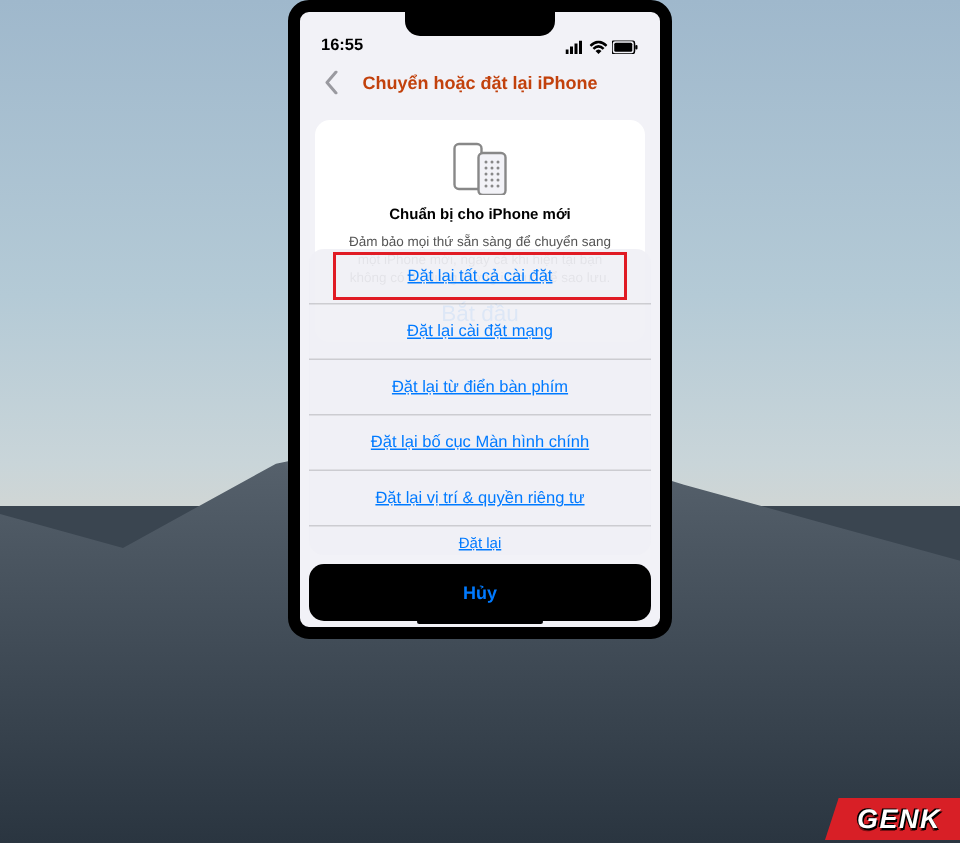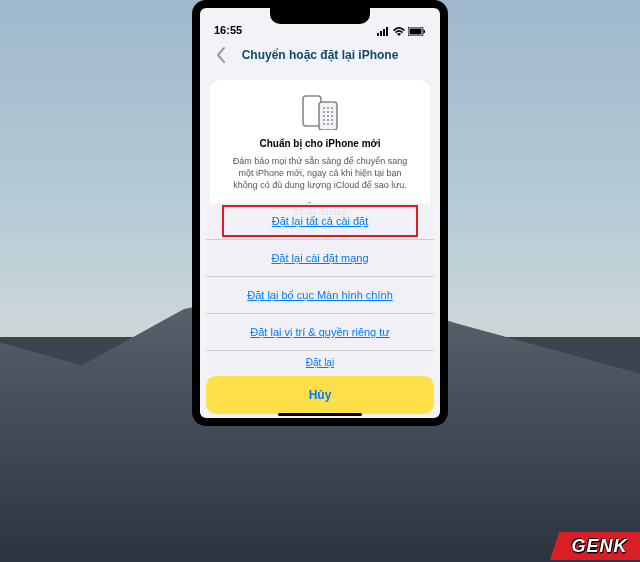--- a/index.html
+++ b/index.html
@@ -82,21 +82,21 @@
     width: 30px;
     height: 30px;
     display: flex;
     align-items: center;
     justify-content: center;
     cursor: pointer;
   }
   .nav-title {
     font-size: 12px;
     font-weight: 600;
-    color: #0c4a6e;
+    color: #c2410c;
   }
 
   .content {
     flex: 1;
     padding: 8px 10px;
     overflow: hidden;
     position: relative;
   }
 
   .card {
@@ -159,21 +159,21 @@
     font-size: 10px;
   }
   .sheet-item.highlighted::after {
     content: "";
     position: absolute;
     top: 2px; bottom: 2px; left: 16px; right: 16px;
     border: 2px solid #e01b24;
     pointer-events: none;
   }
   .cancel-btn {
-    background: #fde047;
+    background: #000000;
     border-radius: 10px;
     padding: 12px;
     text-align: center;
     font-size: 12px;
     font-weight: 600;
     color: #007aff;
     cursor: pointer;
   }
   .home-indicator {
     position: absolute;
@@ -274,20 +274,21 @@
       <div class="card-title">Chuẩn bị cho iPhone mới</div>
       <div class="card-desc">Đảm bảo mọi thứ sẵn sàng để chuyển sang một iPhone mới, ngay cả khi hiện tại bạn không có đủ dung lượng iCloud để sao lưu.</div>
       <div class="card-link">Bắt đầu</div>
     </div>
   </div>
 
   <div class="sheet">
     <div class="sheet-group">
       <div class="sheet-item highlighted">Đặt lại tất cả cài đặt</div>
       <div class="sheet-item">Đặt lại cài đặt mạng</div>
+      <div class="sheet-item">Đặt lại từ điển bàn phím</div>
       <div class="sheet-item">Đặt lại bố cục Màn hình chính</div>
       <div class="sheet-item">Đặt lại vị trí &amp; quyền riêng tư</div>
       <div class="sheet-item partial">Đặt lại</div>
     </div>
     <div class="cancel-btn">Hủy</div>
   </div>
 
   <div class="home-indicator"></div>
 </div>
 

